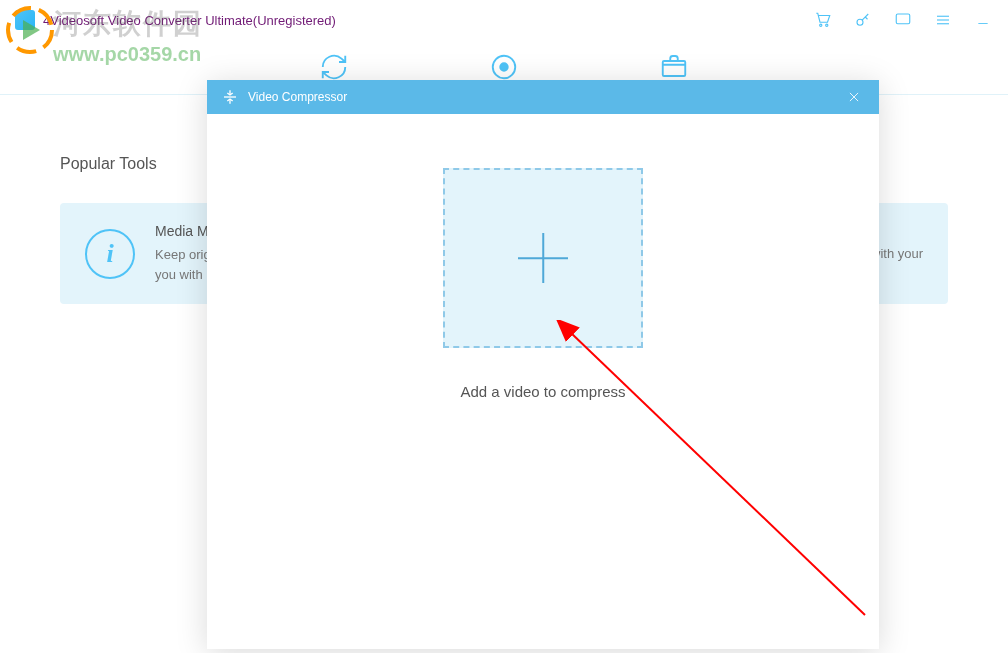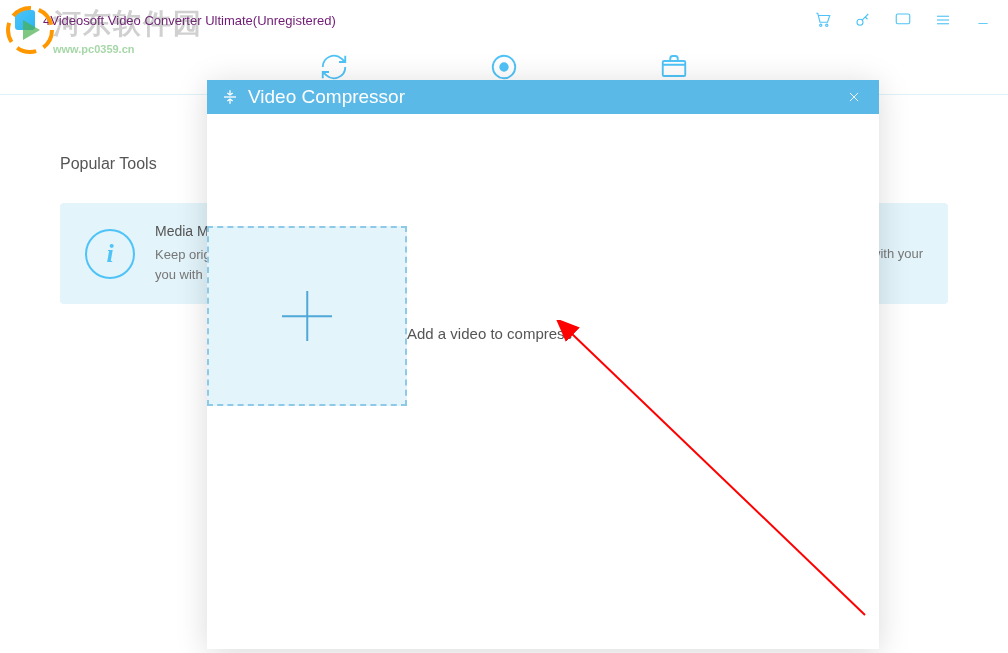--- a/index.html
+++ b/index.html
@@ -58,21 +58,21 @@
       z-index: 1;
       pointer-events: none;
     }
     .watermark-text1 {
       font-size: 28px;
       font-weight: bold;
       color: rgba(100,100,100,0.3);
       letter-spacing: 2px;
     }
     .watermark-text2 {
-      font-size: 11px;
+      font-size: 20px;
       color: rgba(76,175,80,0.5);
       font-weight: bold;
     }
     .watermark-logo {
       position: absolute;
       top: 0;
       left: 0;
       width: 50px;
       height: 50px;
     }
@@ -159,37 +159,37 @@
       display: flex;
       align-items: center;
       padding: 0 15px;
       justify-content: space-between;
     }
     .modal-title-wrap {
       display: flex;
       align-items: center;
       gap: 10px;
       color: #fff;
-      font-size: 19px;
+      font-size: 12px;
     }
     .modal-close {
       color: #fff;
       cursor: pointer;
       font-size: 18px;
       width: 20px;
       height: 20px;
       display: flex;
       align-items: center;
       justify-content: center;
     }
     .modal-body {
       display: flex;
-      flex-direction: row;
-      align-items: center;
-      padding-top: 112px;
+      flex-direction: column;
+      align-items: center;
+      padding-top: 54px;
     }
     .dropzone {
       width: 200px;
       height: 180px;
       border: 2px dashed #8fc9e8;
       background: #e3f4fb;
       display: flex;
       align-items: center;
       justify-content: center;
       cursor: pointer;

